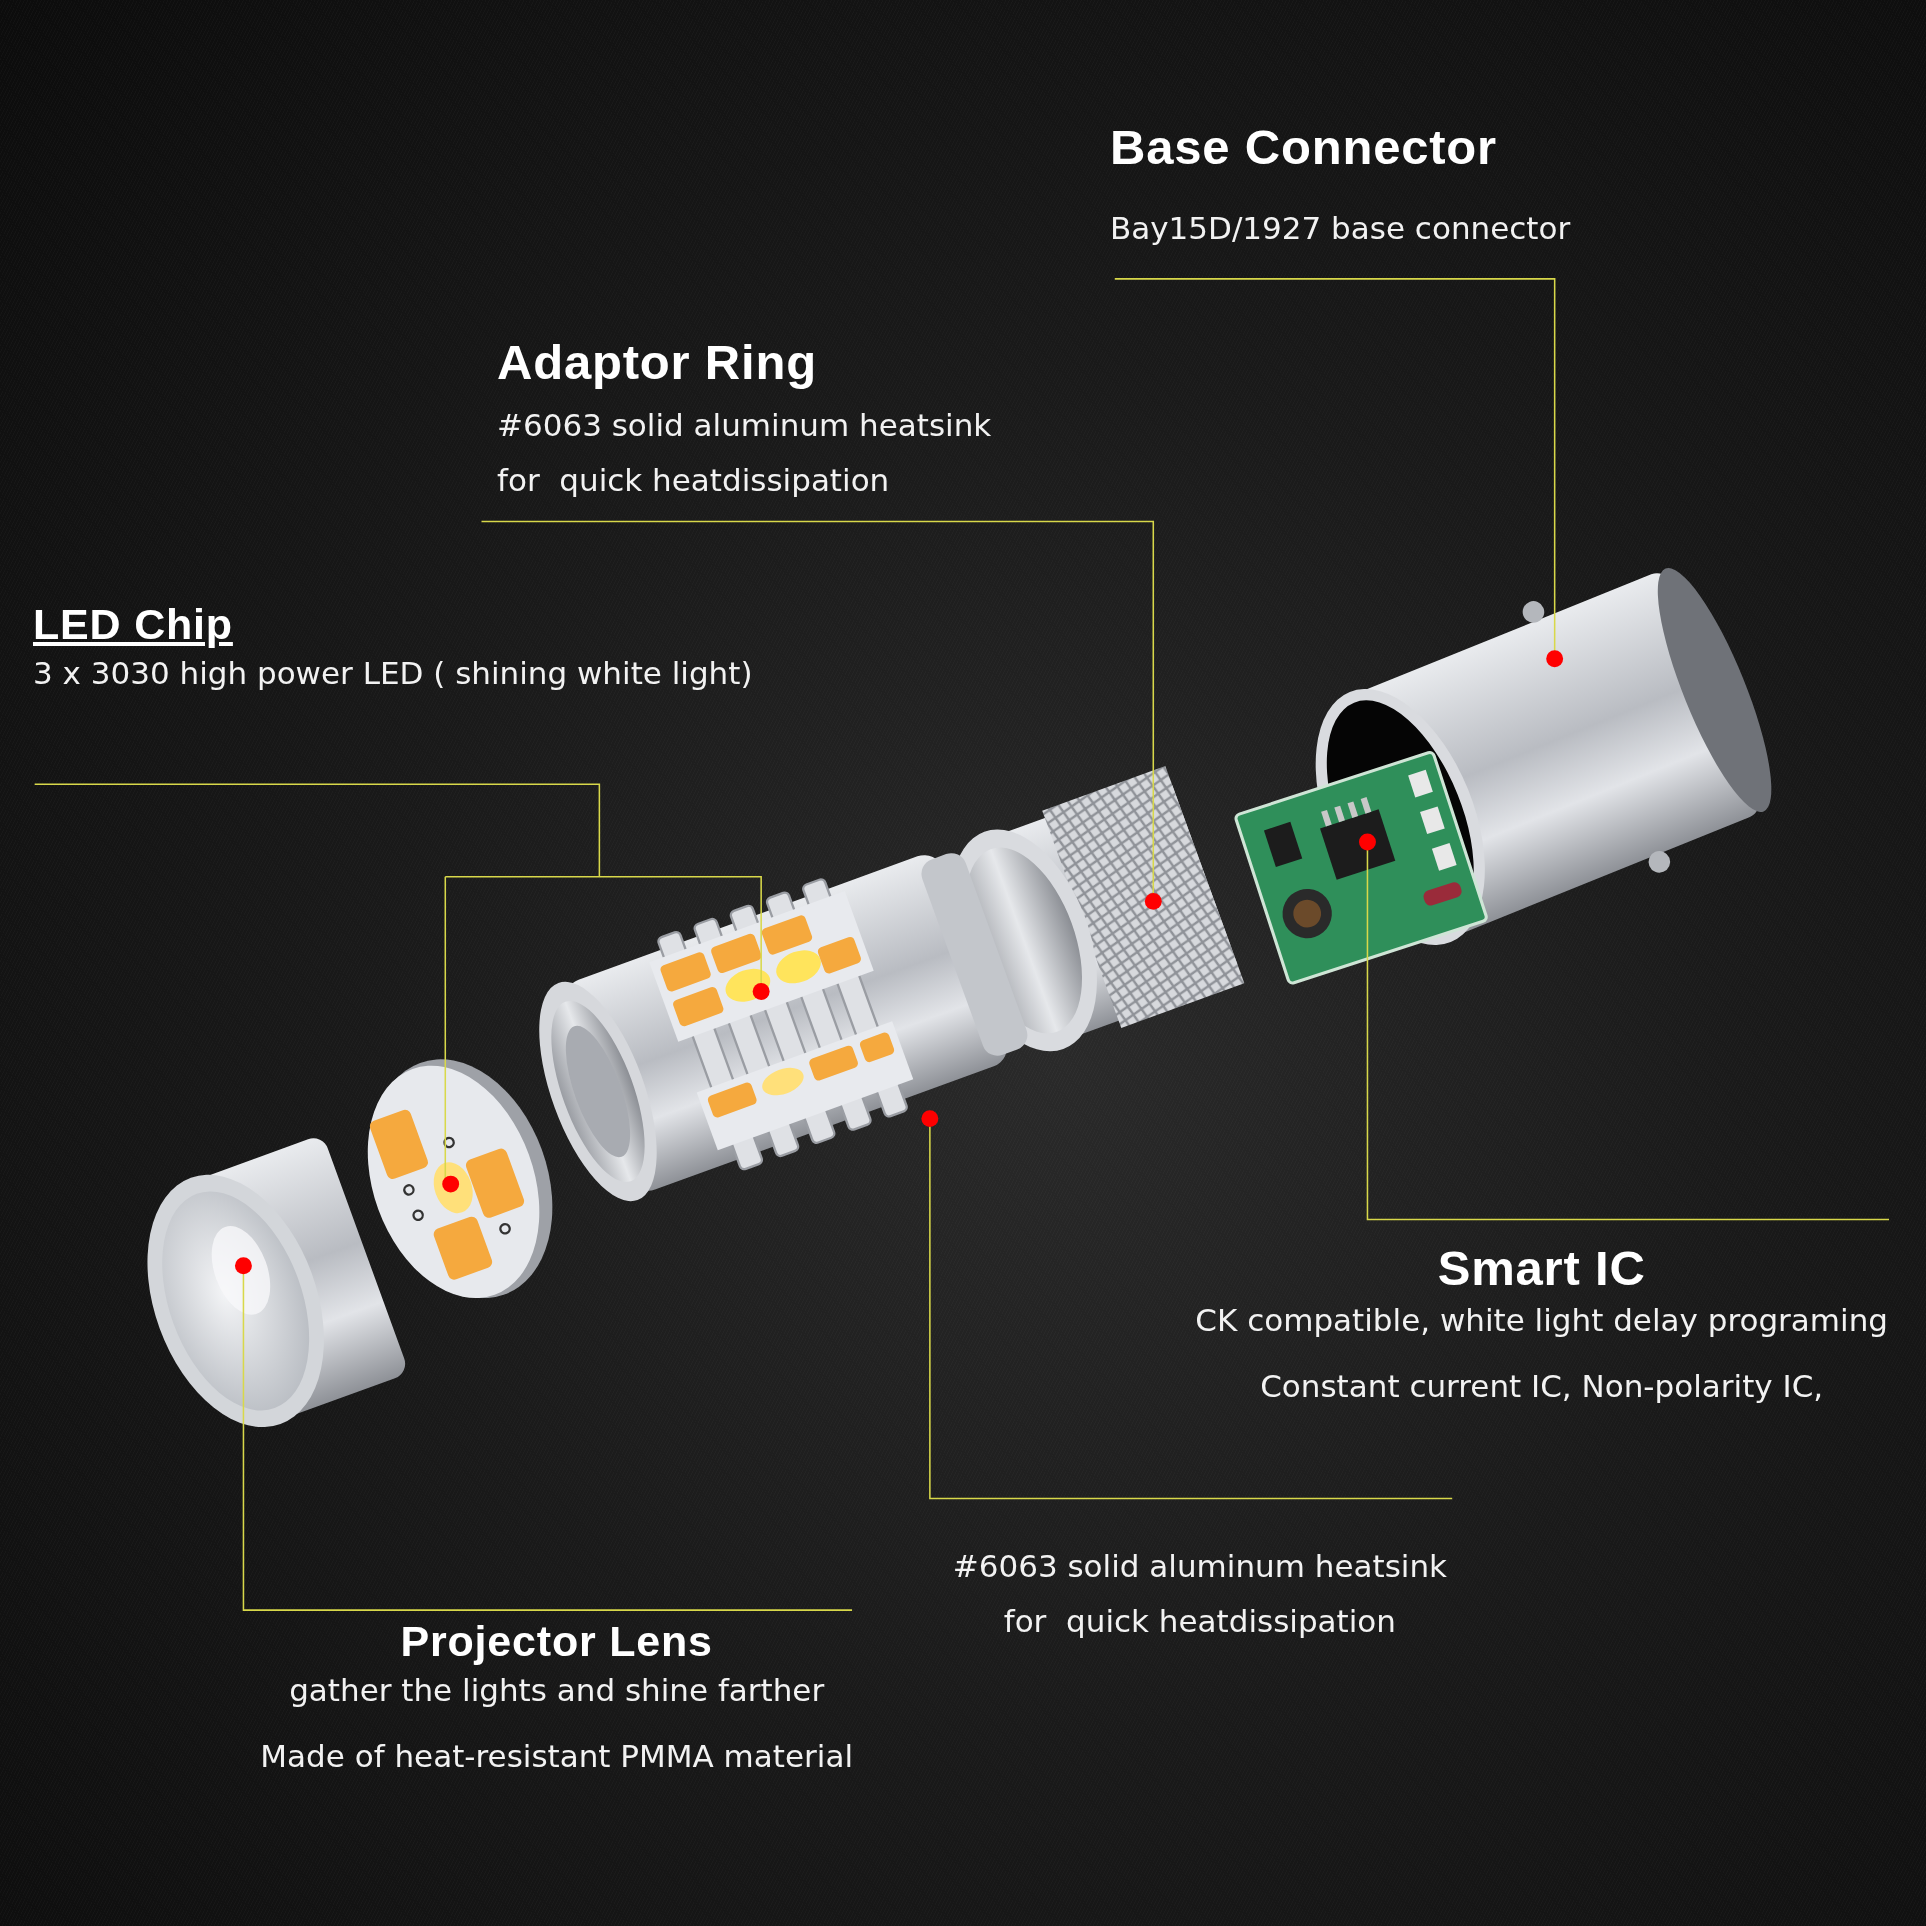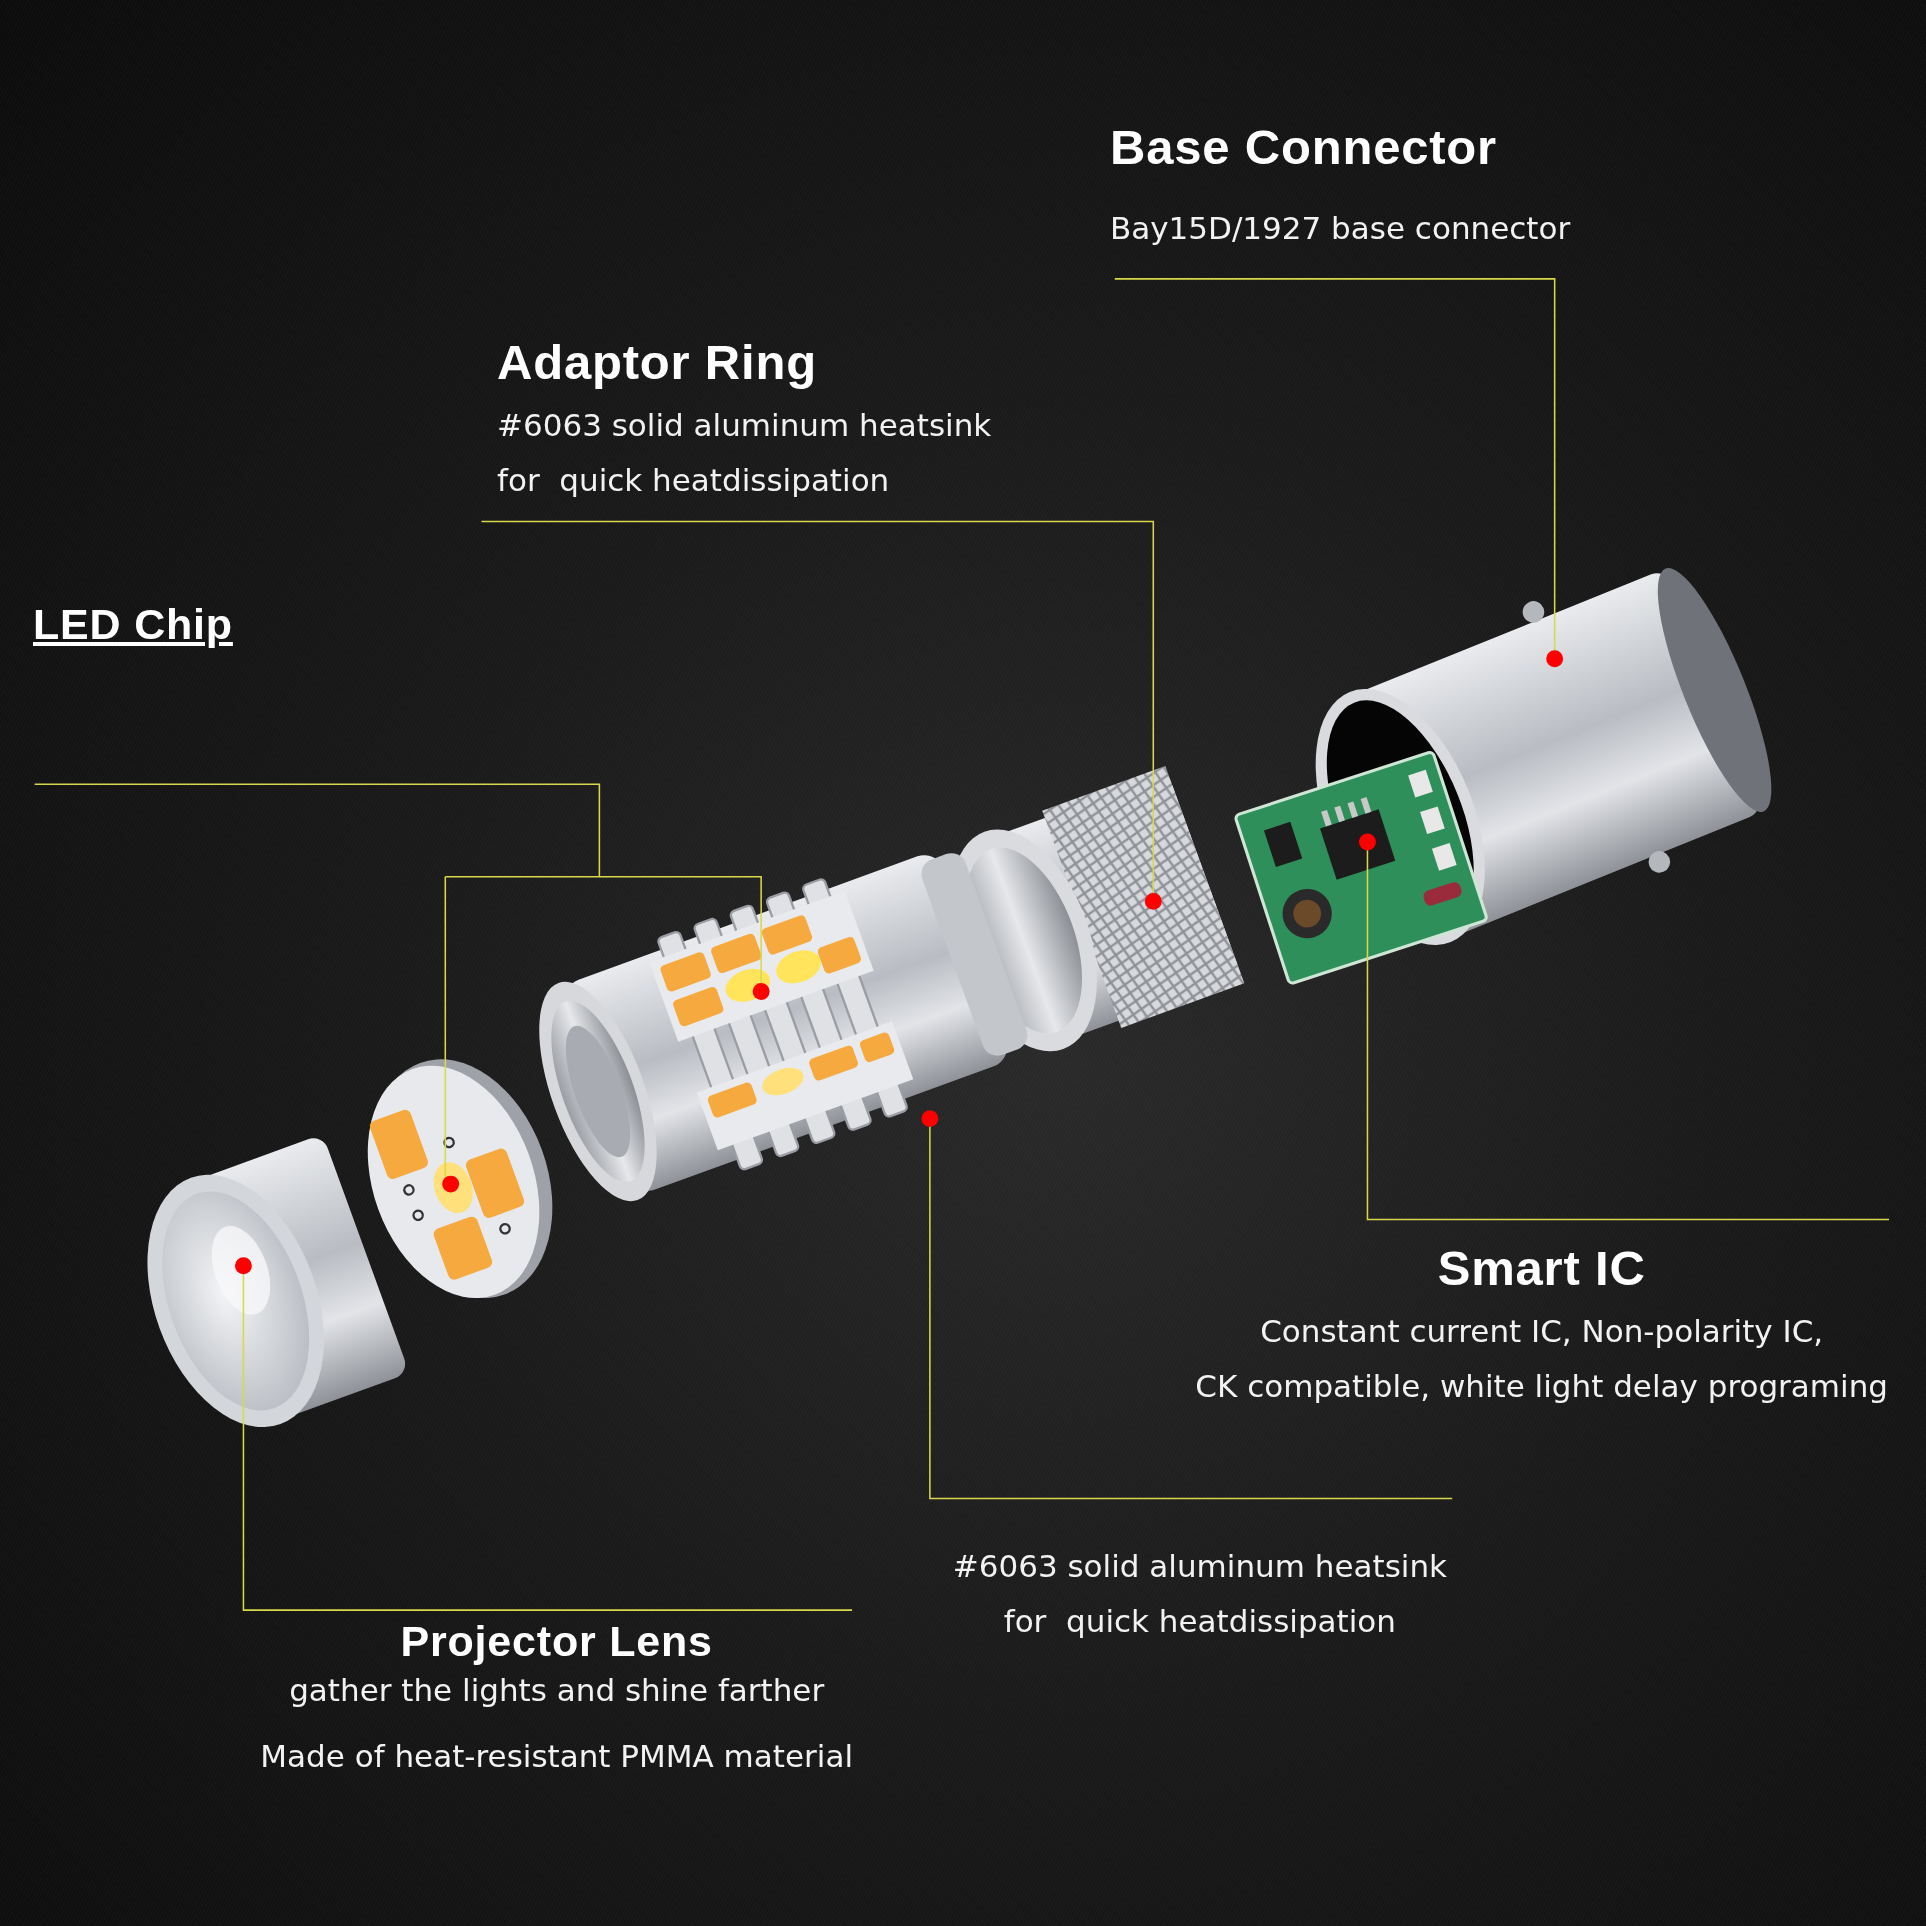--- a/index.html
+++ b/index.html
@@ -171,26 +171,27 @@
 </div>
 
 <div class="callout" style="left:497px; top:338px;">
   <div class="title">Adaptor Ring</div>
   <div class="line" style="margin-top:10.8px;">#6063 solid aluminum heatsink</div>
   <div class="line">for  quick heatdissipation</div>
 </div>
 
 <div class="callout" style="left:33px; top:603px;">
   <div class="title" style="font-size:43px;text-decoration:underline;">LED Chip</div>
+  <div class="line">3 x 3030 high power LED ( shining white light)</div>
 </div>
 
 <div class="callout right" style="right:38px; top:1244px;">
   <div class="title">Smart IC</div>
+  <div class="line">CK compatible, white light delay programing</div>
   <div class="line" style="margin-top:10.8px;">Constant current IC, Non-polarity IC,</div>
-  <div class="line">CK compatible, white light delay programing</div>
 </div>
 
 <div class="callout right" style="right:479px; top:1530px;">
   <div class="line" style="margin-top:9.2px;">#6063 solid aluminum heatsink</div>
   <div class="line">for  quick heatdissipation</div>
 </div>
 
 <div class="callout right" style="right:1073px; top:1620px;">
   <div class="title" style="font-size:43px;">Projector Lens</div>
   <div class="line">gather the lights and shine farther</div>

